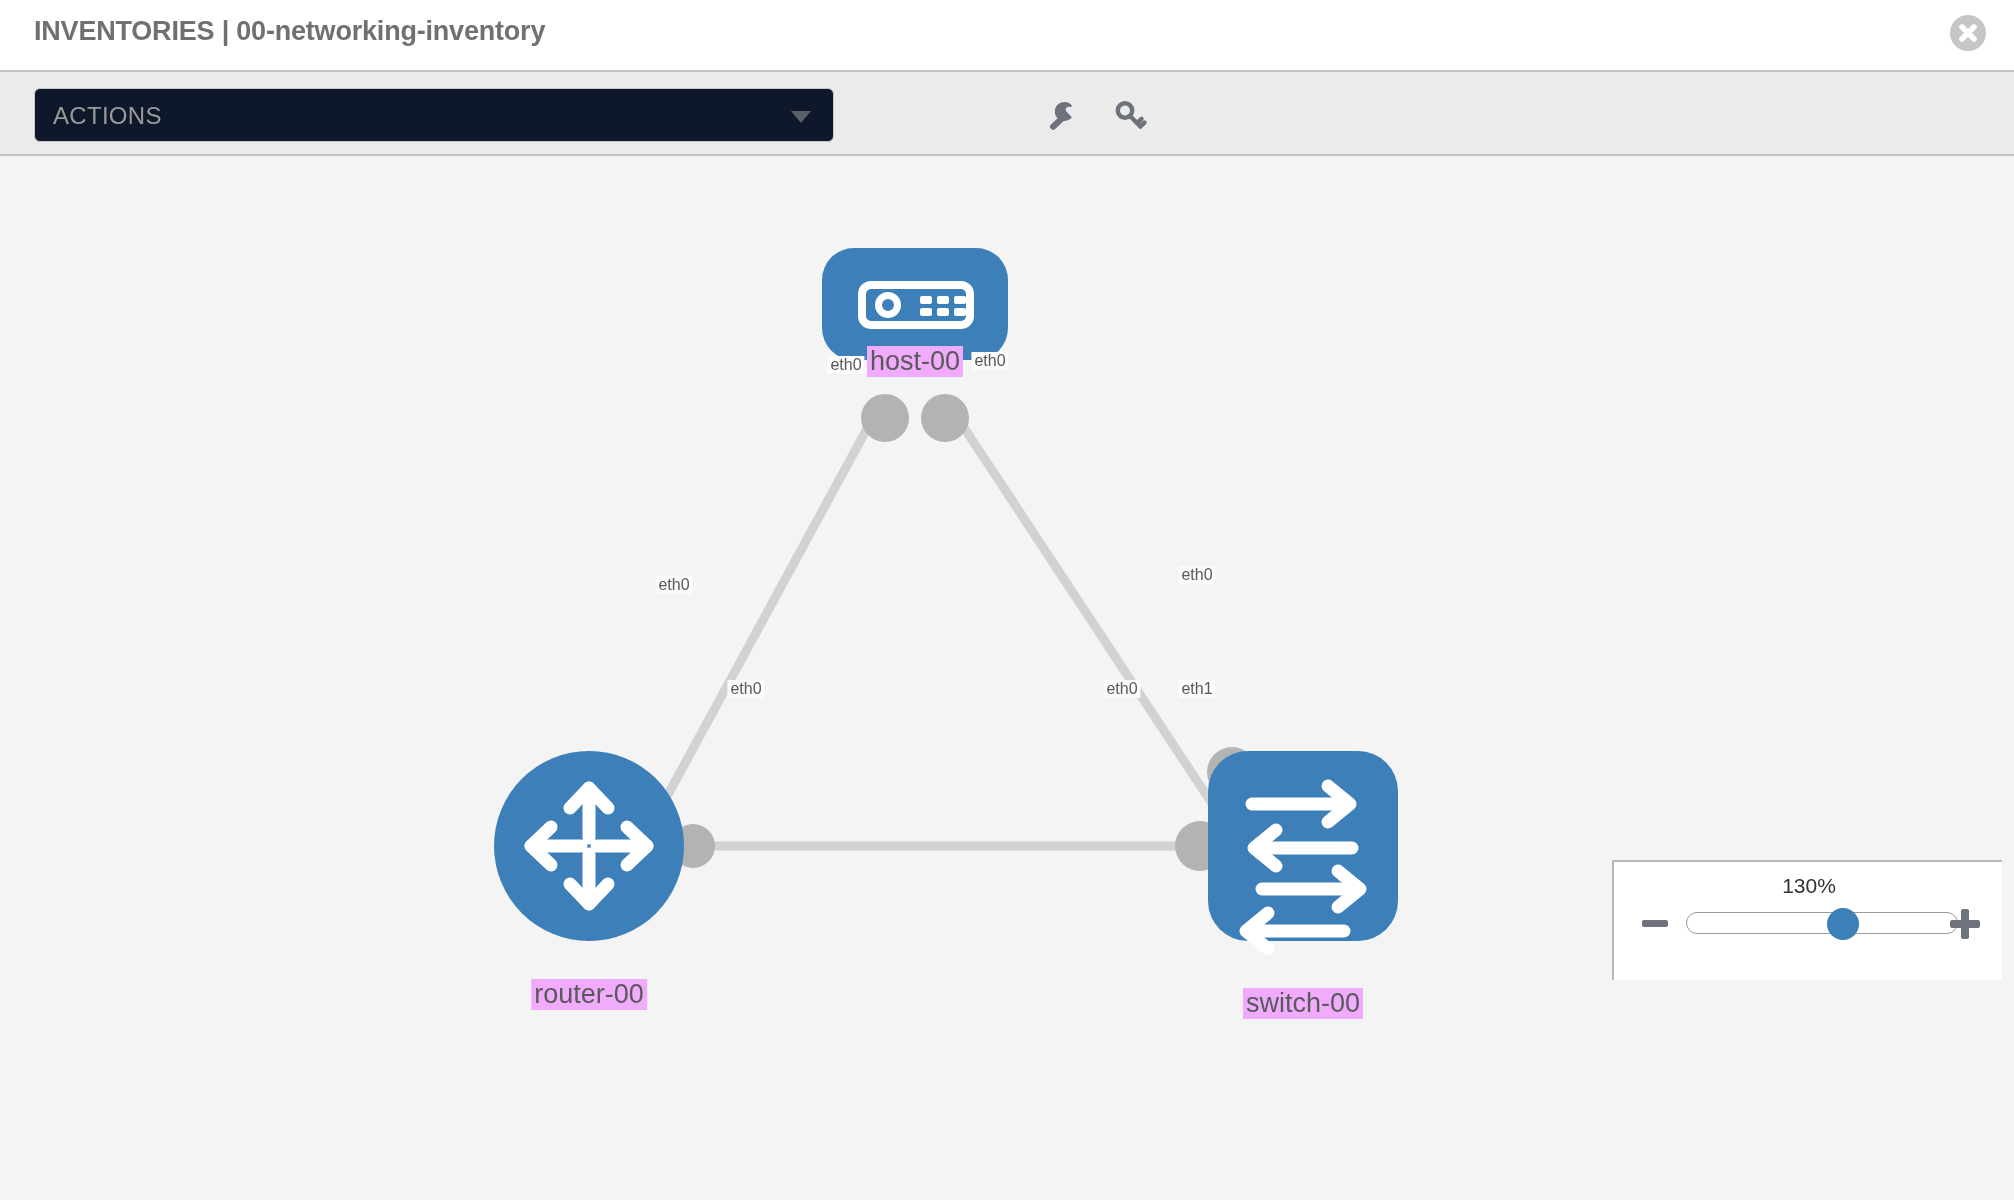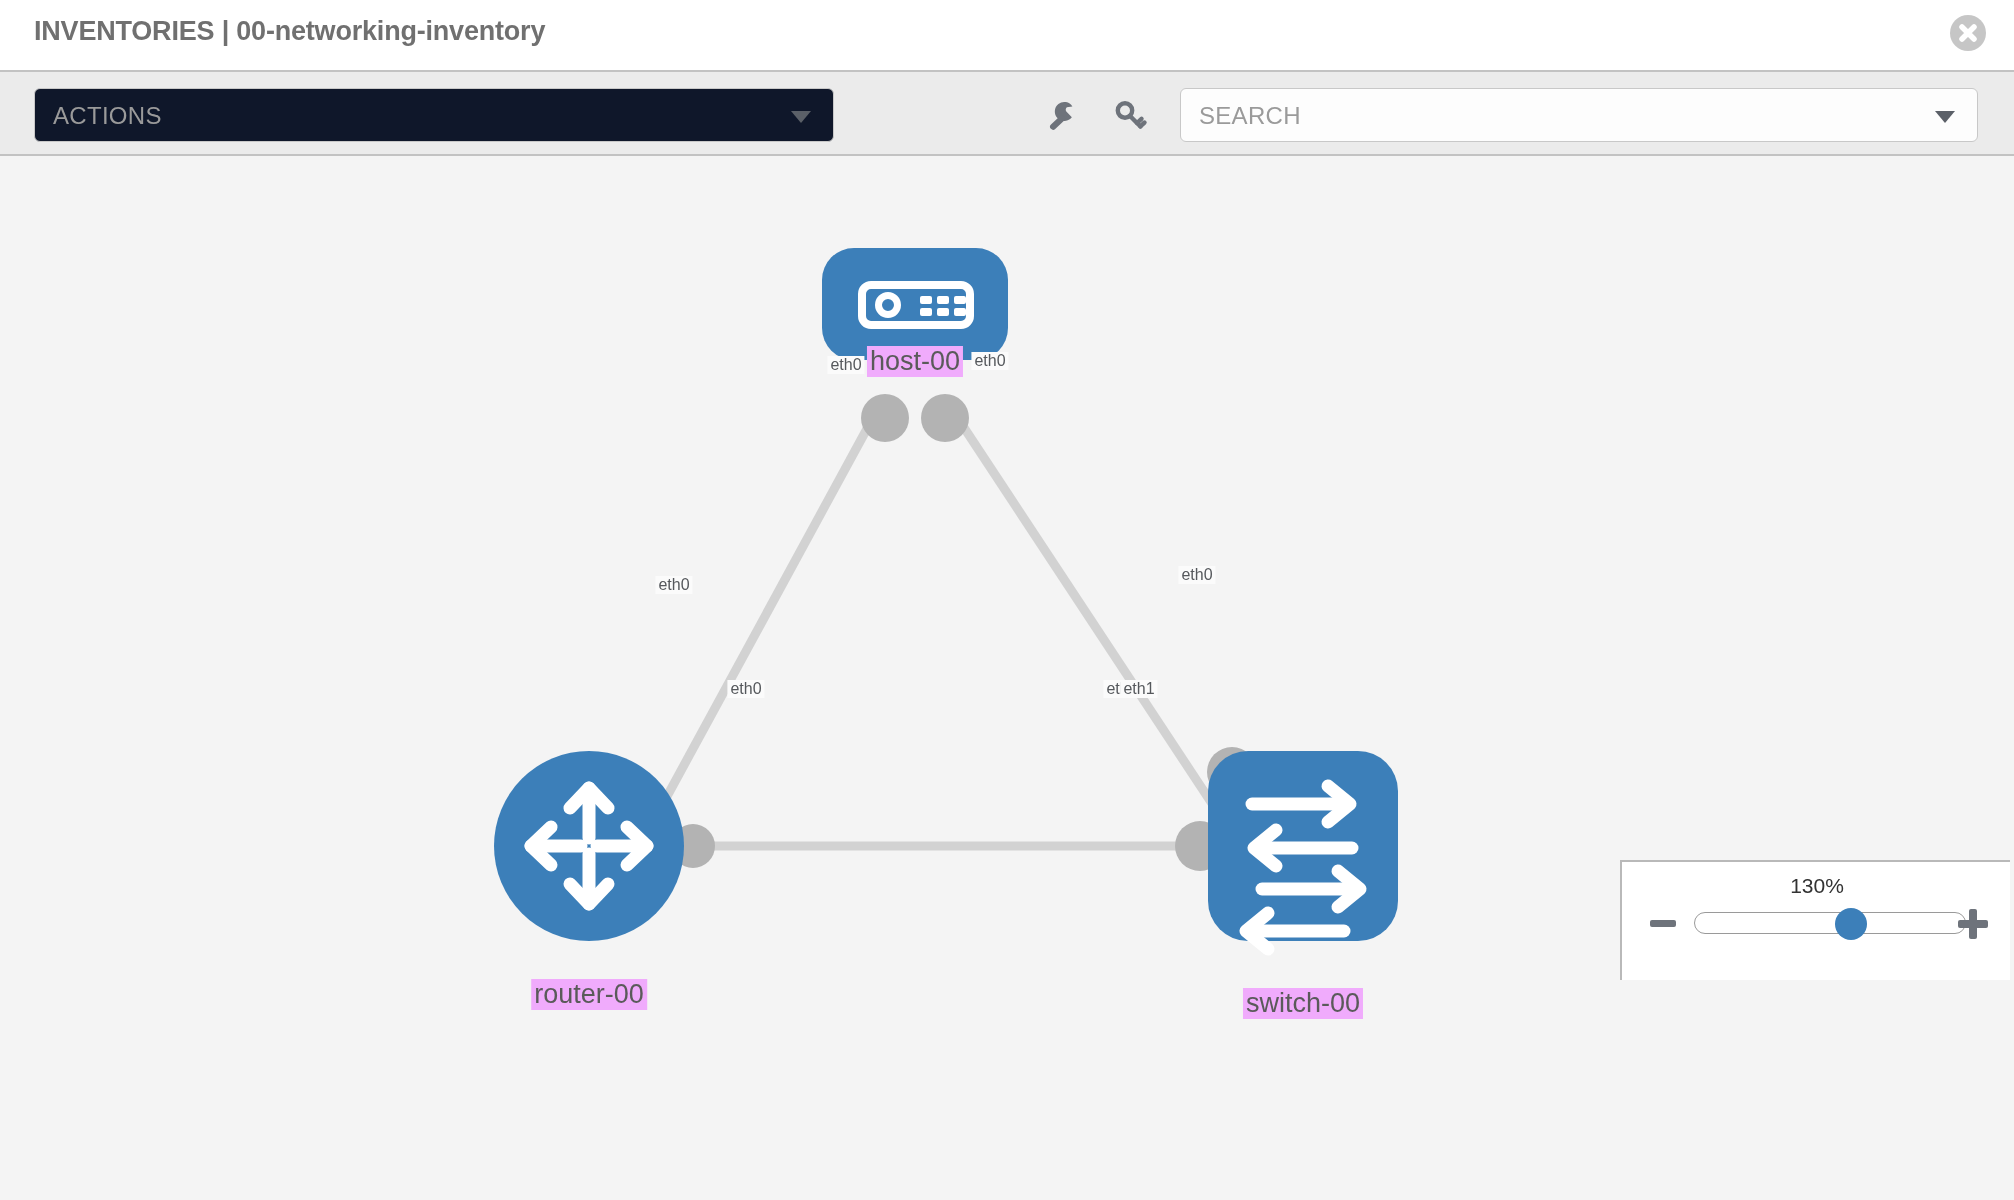--- a/index.html
+++ b/index.html
@@ -92,21 +92,21 @@
     position: absolute;
     font-size: 16px; color: #55585c;
     background: #fbfbfb;
     padding: 0 3px;
     white-space: nowrap;
     transform: translateX(-50%);
   }
 
   
   .zoom-panel {
-    position: absolute; right: 4px; bottom: 0;
+    position: absolute; right: 12px; bottom: 0;
     width: 390px; height: 120px;
     background: #ffffff;
     border-top: 2px solid #b9b9b9;
     border-left: 2px solid #b9b9b9;
   }
   .zoom-value {
     position: absolute; top: 12px; left: 0; width: 390px;
     text-align: center; font-size: 21px; color: #333;
   }
   .zoom-minus {
@@ -169,24 +169,20 @@
       <svg width="44" height="44" viewBox="0 0 44 44">
         <g fill="none" stroke="#6e737b" stroke-width="4.4" stroke-linecap="round">
           <circle cx="17" cy="16.5" r="7.2"></circle>
           <path d="M21.8 21.8 L32.5 32.5"></path>
           <path d="M29 29 L33.5 24.8"></path>
           <path d="M32.3 32.3 L36.5 28.5"></path>
         </g>
       </svg>
     </div>
 
-    <div class="search-box">
-      <span class="search-label">SEARCH</span>
-      <span class="caret"></span>
-    </div>
   </div>
 
   <div class="canvas">
 
     <svg class="topology-svg" width="2014" height="1044">
 
       <g>
         <line x1="875" y1="258" x2="640" y2="690" stroke="#d2d2d2" stroke-width="9"></line>
         <line x1="955" y1="258" x2="1240" y2="690" stroke="#d2d2d2" stroke-width="9"></line>
         <line x1="684" y1="690" x2="1208" y2="690" stroke="#d2d2d2" stroke-width="9"></line>
@@ -248,21 +244,21 @@
     <div class="node-label" style="left:915px; top:190px;">host-00</div>
     <div class="node-label" style="left:589px; top:800px;margin-top:23px;">router-00</div>
     <div class="node-label" style="left:1303px; top:800px;margin-top:32px;">switch-00</div>
 
     <div class="iface-label" style="left:846px; top:200px;">eth0</div>
     <div class="iface-label" style="left:990px; top:196px;">eth0</div>
     <div class="iface-label" style="left:674px; top:420px;">eth0</div>
     <div class="iface-label" style="left:1197px; top:410px;">eth0</div>
     <div class="iface-label" style="left:746px; top:524px;">eth0</div>
     <div class="iface-label" style="left:1122px; top:524px;">eth0</div>
-    <div class="iface-label" style="left:1139px; top:524px;">eth1</div>
+    <div class="iface-label" style="left:1197px; top:524px;">eth1</div>
   </div>
 
   <div class="zoom-panel">
     <div class="zoom-value">130%</div>
     <div class="zoom-minus"></div>
     <div class="zoom-track">
       <div class="zoom-thumb"></div>
     </div>
     <div class="zoom-plus"></div>
   </div>

